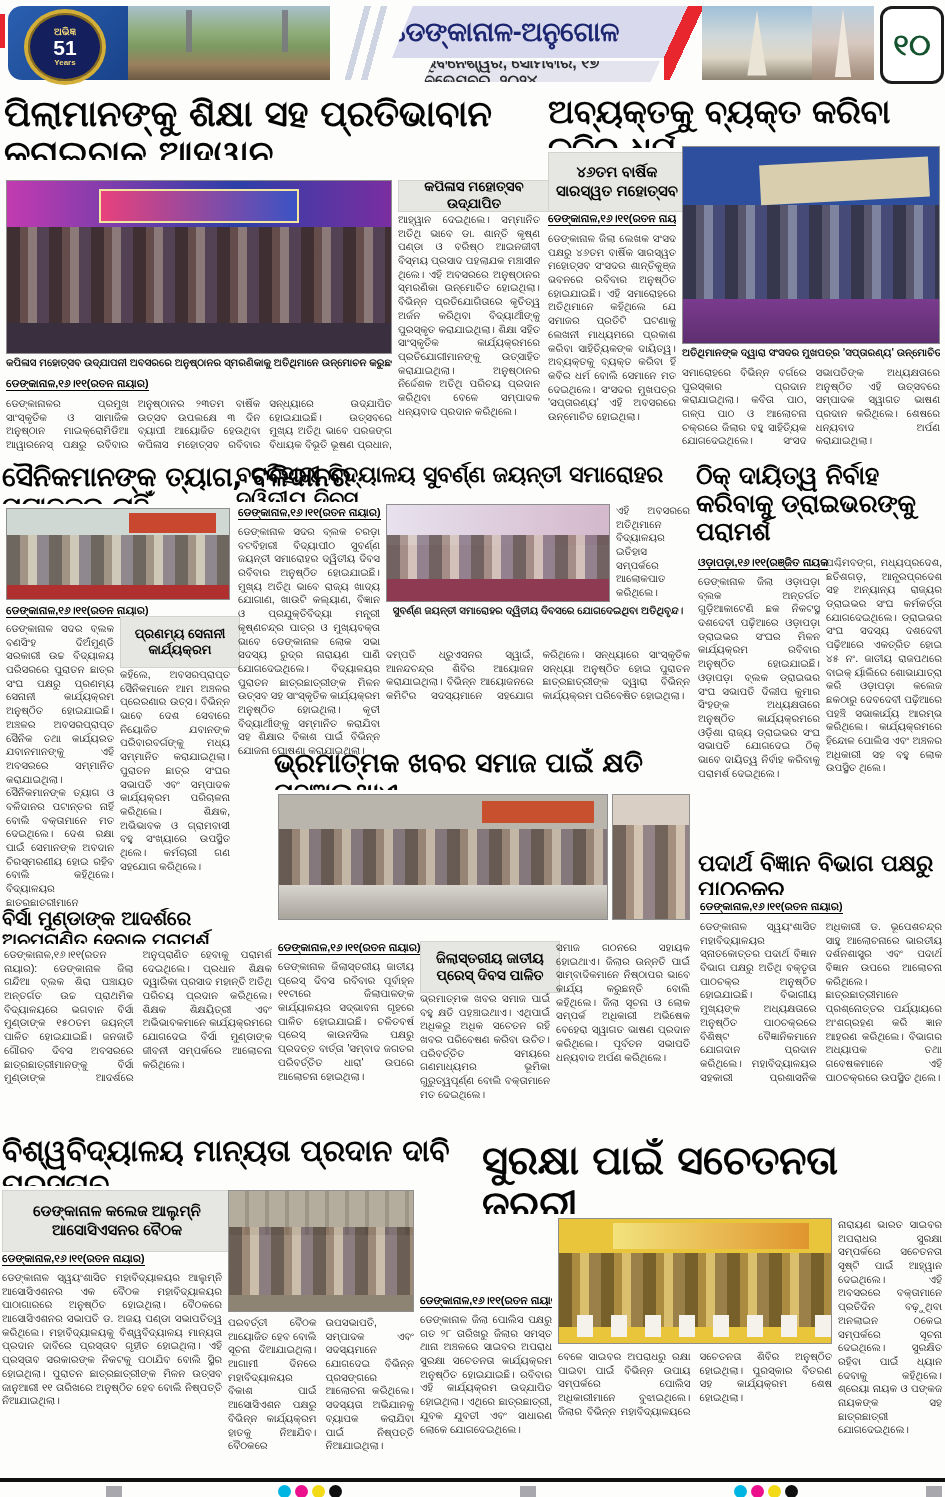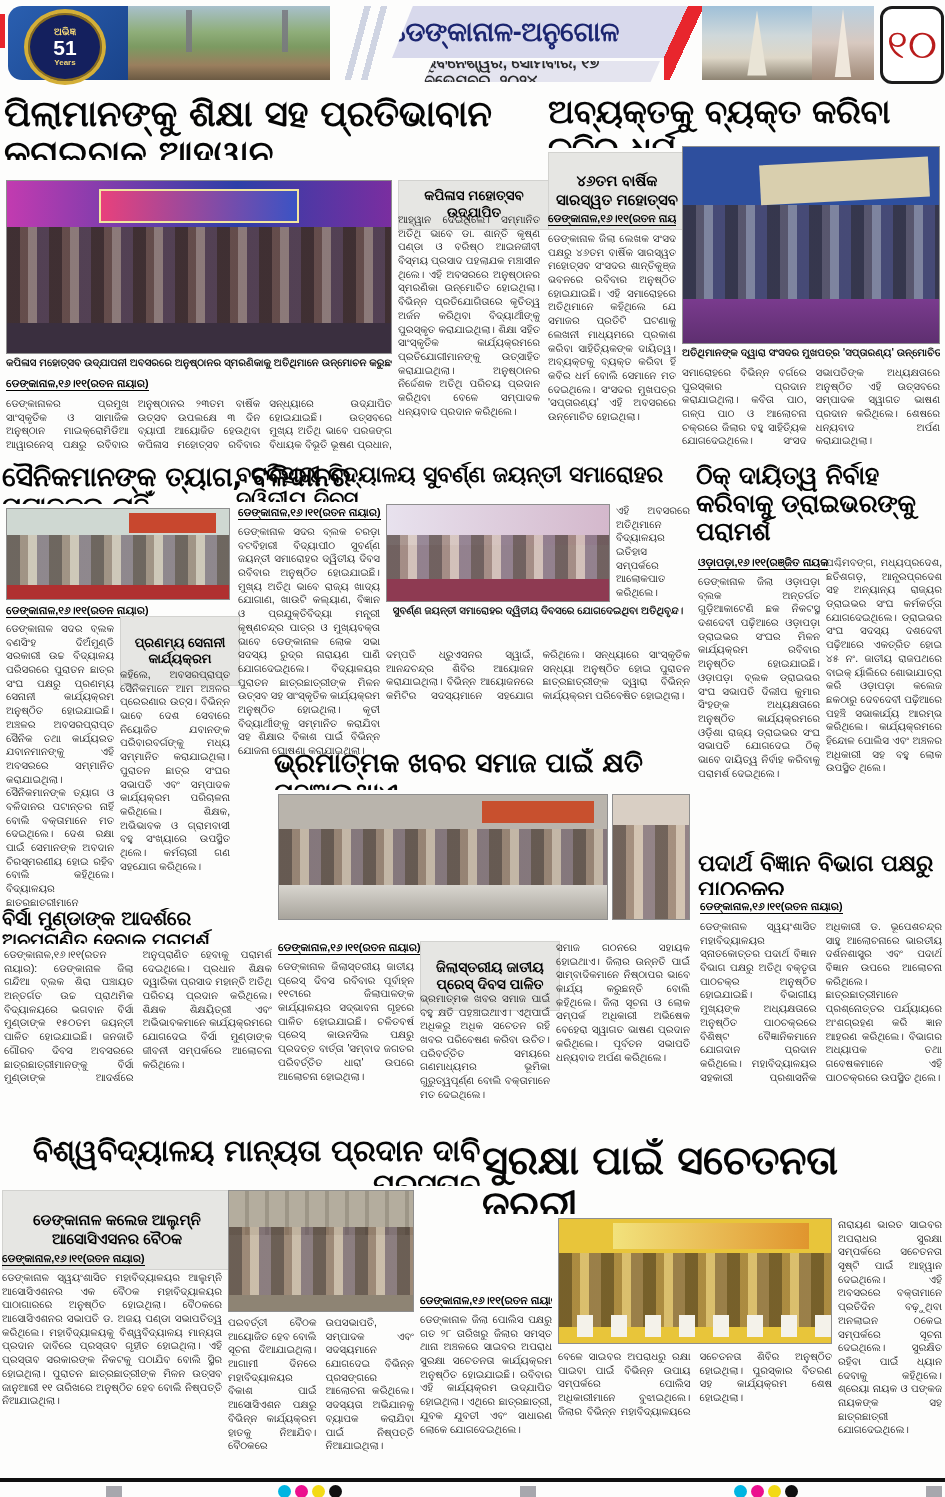--- a/index.html
+++ b/index.html
@@ -11,21 +11,21 @@
       overflow:hidden;font-family:"DejaVu Sans","Liberation Sans",sans-serif;}
   
   .bd{position:absolute;font-size:10.3px;line-height:1.33;text-align:justify;overflow:hidden;color:#151515;}
   .c2{column-count:2;column-gap:9px;}
   .c3{column-count:3;column-gap:9px;}
   
   .dl{position:absolute;font-weight:700;font-size:10.8px;color:#000;overflow:hidden;white-space:nowrap;}
   .dl span{border-bottom:1.5px solid #000;padding-bottom:1px;}
   
   .kk{position:absolute;background:#e6e6e3;border:1px solid #d2d2cf;font-weight:800;text-align:center;color:#000;
-      display:flex;align-items:center;justify-content:center;padding:11px 4px;overflow:hidden;line-height:1.25;}
+      display:flex;align-items:center;justify-content:center;padding:2px 4px;overflow:hidden;line-height:1.25;}
   
   .cap{position:absolute;font-size:10.2px;font-weight:700;text-align:center;color:#101010;overflow:hidden;white-space:nowrap;}
   
   .photo{position:absolute;border:1px solid #8e8e8e;box-sizing:border-box;overflow:hidden;}
   .band{position:absolute;left:0;right:0;}
   .ppl{background:
     repeating-linear-gradient(90deg, rgba(58,42,34,.65) 0 13px, rgba(122,92,70,.55) 13px 21px,
       rgba(205,185,160,.5) 21px 30px, rgba(90,70,85,.55) 30px 42px);}
   
   .mast-blue{position:absolute;left:8px;top:6px;width:150px;height:74px;border-radius:14px;
@@ -36,21 +36,21 @@
   .badge .b1{color:#f3d77a;font-size:10px;font-weight:700;}
   .badge .b2{color:#ffffff;font-size:21px;font-weight:800;}
   .badge .b3{color:#f3d77a;font-size:8px;font-weight:700;}
   .title-box{position:absolute;left:392px;top:6px;width:298px;height:52px;background:#d8d9ec;
     clip-path:polygon(7% 0,100% 0,93% 100%,0 100%);display:flex;align-items:center;justify-content:flex-start;}
   .title-box span{font-size:27px;font-weight:800;color:#1b2570;letter-spacing:-.5px;}
   .date-box{position:absolute;left:424px;top:61px;width:236px;height:21px;background:#e4e4ef;
     clip-path:polygon(4% 0,100% 0,96% 100%,0 100%);display:flex;align-items:center;justify-content:center;
     font-size:16px;font-weight:700;color:#2a2a2a;}
   .page-box{position:absolute;left:880px;top:6px;width:58px;height:72px;background:#fff;border:3px solid #1c1c1c;
-    border-radius:12px;display:flex;align-items:center;justify-content:center;font-size:40px;font-weight:400;color:#b91c1c;}
+    border-radius:12px;display:flex;align-items:center;justify-content:center;font-size:30px;font-weight:700;color:#14532d;}
   
   .rule{position:absolute;left:0;top:1478px;width:945px;height:4px;background:#101010;}
   .regsq{position:absolute;top:1486px;width:16px;height:13px;background:#a7a7ad;}
   .dots{position:absolute;top:1485px;display:flex;gap:4px;}
   .dots i{width:13px;height:13px;border-radius:50%;display:block;}
   .d-c{background:#00b5e2;} .d-m{background:#ec0f8e;} .d-y{background:#f3da16;} .d-k{background:#101010;}
 </style>
 </head>
 <body>
 
@@ -181,21 +181,21 @@
 
   <div class="hl" style="left:698px;top:851px;width:244px;height:44px;font-size:23px;">ପଦାର୍ଥ ବିଜ୍ଞାନ ବିଭାଗ ପକ୍ଷରୁ ପାଠଚକ୍ର</div>
   <div class="dl" style="left:700px;top:900px;width:170px;height:15px;">
     <span>ଡେଙ୍କାନାଳ,୧୬।୧୧(ରତନ ନାୟାର)</span>
   </div>
   <div class="bd c2" style="left:700px;top:920px;width:242px;height:210px;">ଡେଙ୍କାନାଳ ସ୍ୱୟଂଶାସିତ ମହାବିଦ୍ୟାଳୟର ସ୍ନାତକୋତ୍ତର ପଦାର୍ଥ ବିଜ୍ଞାନ ବିଭାଗ ପକ୍ଷରୁ ଅତିଥି ବକ୍ତୃତା ପାଠଚକ୍ର ଅନୁଷ୍ଠିତ ହୋଇଯାଇଛି। ବିଭାଗୀୟ ମୁଖ୍ୟଙ୍କ ଅଧ୍ୟକ୍ଷତାରେ ଅନୁଷ୍ଠିତ ପାଠଚକ୍ରରେ ବିଶିଷ୍ଟ ବୈଜ୍ଞାନିକମାନେ ଯୋଗଦାନ ପ୍ରଦାନ କରିଥିଲେ। ମହାବିଦ୍ୟାଳୟର ସହକାରୀ ପ୍ରଶାସନିକ ଅଧିକାରୀ ଡ. ଭୂପେଶଚନ୍ଦ୍ର ସାହୁ ଆଲୋଚନାରେ ଭାରତୀୟ ଦର୍ଶନଶାସ୍ତ୍ର ଏବଂ ପଦାର୍ଥ ବିଜ୍ଞାନ ଉପରେ ଆଲୋଚନା କରିଥିଲେ। ଛାତ୍ରଛାତ୍ରୀମାନେ ପ୍ରଶ୍ନୋତ୍ତର ପର୍ଯ୍ୟାୟରେ ଅଂଶଗ୍ରହଣ କରି ଜ୍ଞାନ ଆହରଣ କରିଥିଲେ। ବିଭାଗର ଅଧ୍ୟାପକ ତଥା ଗବେଷକମାନେ ଏହି ପାଠଚକ୍ରରେ ଉପସ୍ଥିତ ଥିଲେ।</div>
 
   <div class="hl" style="left:2px;top:908px;width:270px;height:36px;font-size:19.5px;">ବିର୍ସା ମୁଣ୍ଡାଙ୍କ ଆଦର୍ଶରେ ଅନୁପ୍ରାଣିତ ହେବାକୁ ପରାମର୍ଶ</div>
   <div class="bd c2" style="left:4px;top:948px;width:268px;height:182px;">ଡେଙ୍କାନାଳ,୧୬।୧୧(ରତନ ନାୟାର): ଡେଙ୍କାନାଳ ଜିଲା ଗନ୍ଦିଆ ବ୍ଲକ ଶିରା ପଞ୍ଚାୟତ ଅନ୍ତର୍ଗତ ଉଚ୍ଚ ପ୍ରାଥମିକ ବିଦ୍ୟାଳୟରେ ଭଗବାନ ବିର୍ସା ମୁଣ୍ଡାଙ୍କ ୧୫୦ତମ ଜୟନ୍ତୀ ପାଳିତ ହୋଇଯାଇଛି। ଜନଜାତି ଗୌରବ ଦିବସ ଅବସରରେ ଛାତ୍ରଛାତ୍ରୀମାନଙ୍କୁ ବିର୍ସା ମୁଣ୍ଡାଙ୍କ ଆଦର୍ଶରେ ଅନୁପ୍ରାଣିତ ହେବାକୁ ପରାମର୍ଶ ଦେଇଥିଲେ। ପ୍ରଧାନ ଶିକ୍ଷକ ଦ୍ୱାରିକା ପ୍ରସାଦ ମହାନ୍ତି ଅତିଥି ପରିଚୟ ପ୍ରଦାନ କରିଥିଲେ। ଶିକ୍ଷକ ଶିକ୍ଷୟିତ୍ରୀ ଏବଂ ଅଭିଭାବକମାନେ କାର୍ଯ୍ୟକ୍ରମରେ ଯୋଗଦେଇ ବିର୍ସା ମୁଣ୍ଡାଙ୍କ ଜୀବନୀ ସମ୍ପର୍କରେ ଆଲୋଚନା କରିଥିଲେ।</div>
 
-  <div class="hl" style="left:2px;top:1134px;width:478px;height:52px;font-size:30px;text-align:right;">ବିଶ୍ୱବିଦ୍ୟାଳୟ ମାନ୍ୟତା ପ୍ରଦାନ ଦାବି ପ୍ରସ୍ତାବ</div>
+  <div class="hl" style="left:2px;top:1134px;width:478px;height:52px;font-size:30px;">ବିଶ୍ୱବିଦ୍ୟାଳୟ ମାନ୍ୟତା ପ୍ରଦାନ ଦାବି ପ୍ରସ୍ତାବ</div>
   <div class="kk" style="left:2px;top:1190px;width:220px;height:56px;font-size:15px;">ଡେଙ୍କାନାଳ କଲେଜ ଆଲୁମ୍ନି ଆସୋସିଏସନର ବୈଠକ</div>
   <div class="dl" style="left:2px;top:1252px;width:216px;height:15px;">
     <span>ଡେଙ୍କାନାଳ,୧୬।୧୧(ରତନ ନାୟାର)</span>
   </div>
   <div class="bd" style="left:2px;top:1271px;width:220px;height:207px;">ଡେଙ୍କାନାଳ ସ୍ୱୟଂଶାସିତ ମହାବିଦ୍ୟାଳୟର ଆଲୁମ୍ନି ଆସୋସିଏଶନର ଏକ ବୈଠକ ମହାବିଦ୍ୟାଳୟର ପାଠାଗାରରେ ଅନୁଷ୍ଠିତ ହୋଇଥିଲା। ବୈଠକରେ ଆସୋସିଏଶନର ସଭାପତି ଡ. ଅଜୟ ପଣ୍ଡା ସଭାପତିତ୍ୱ କରିଥିଲେ। ମହାବିଦ୍ୟାଳୟକୁ ବିଶ୍ୱବିଦ୍ୟାଳୟ ମାନ୍ୟତା ପ୍ରଦାନ ଦାବିରେ ପ୍ରସ୍ତାବ ଗୃହୀତ ହୋଇଥିଲା। ଏହି ପ୍ରସ୍ତାବ ସରକାରଙ୍କ ନିକଟକୁ ପଠାଯିବ ବୋଲି ସ୍ଥିର ହୋଇଥିଲା। ପୁରାତନ ଛାତ୍ରଛାତ୍ରୀଙ୍କ ମିଳନ ଉତ୍ସବ ଜାନୁଆରୀ ୧୧ ତାରିଖରେ ଅନୁଷ୍ଠିତ ହେବ ବୋଲି ନିଷ୍ପତ୍ତି ନିଆଯାଇଥିଲା।</div>
 
   <div class="photo" style="left:228px;top:1190px;width:186px;height:122px;background:#c8c2b4;">
     <div class="band" style="top:0;height:44px;background:repeating-linear-gradient(90deg,#b4ad9e 0 16px,#9d9687 16px 20px);"></div>
     <div class="band ppl" style="top:36px;height:70px;"></div>
     <div class="band" style="bottom:0;height:16px;background:#8e8474;"></div>

